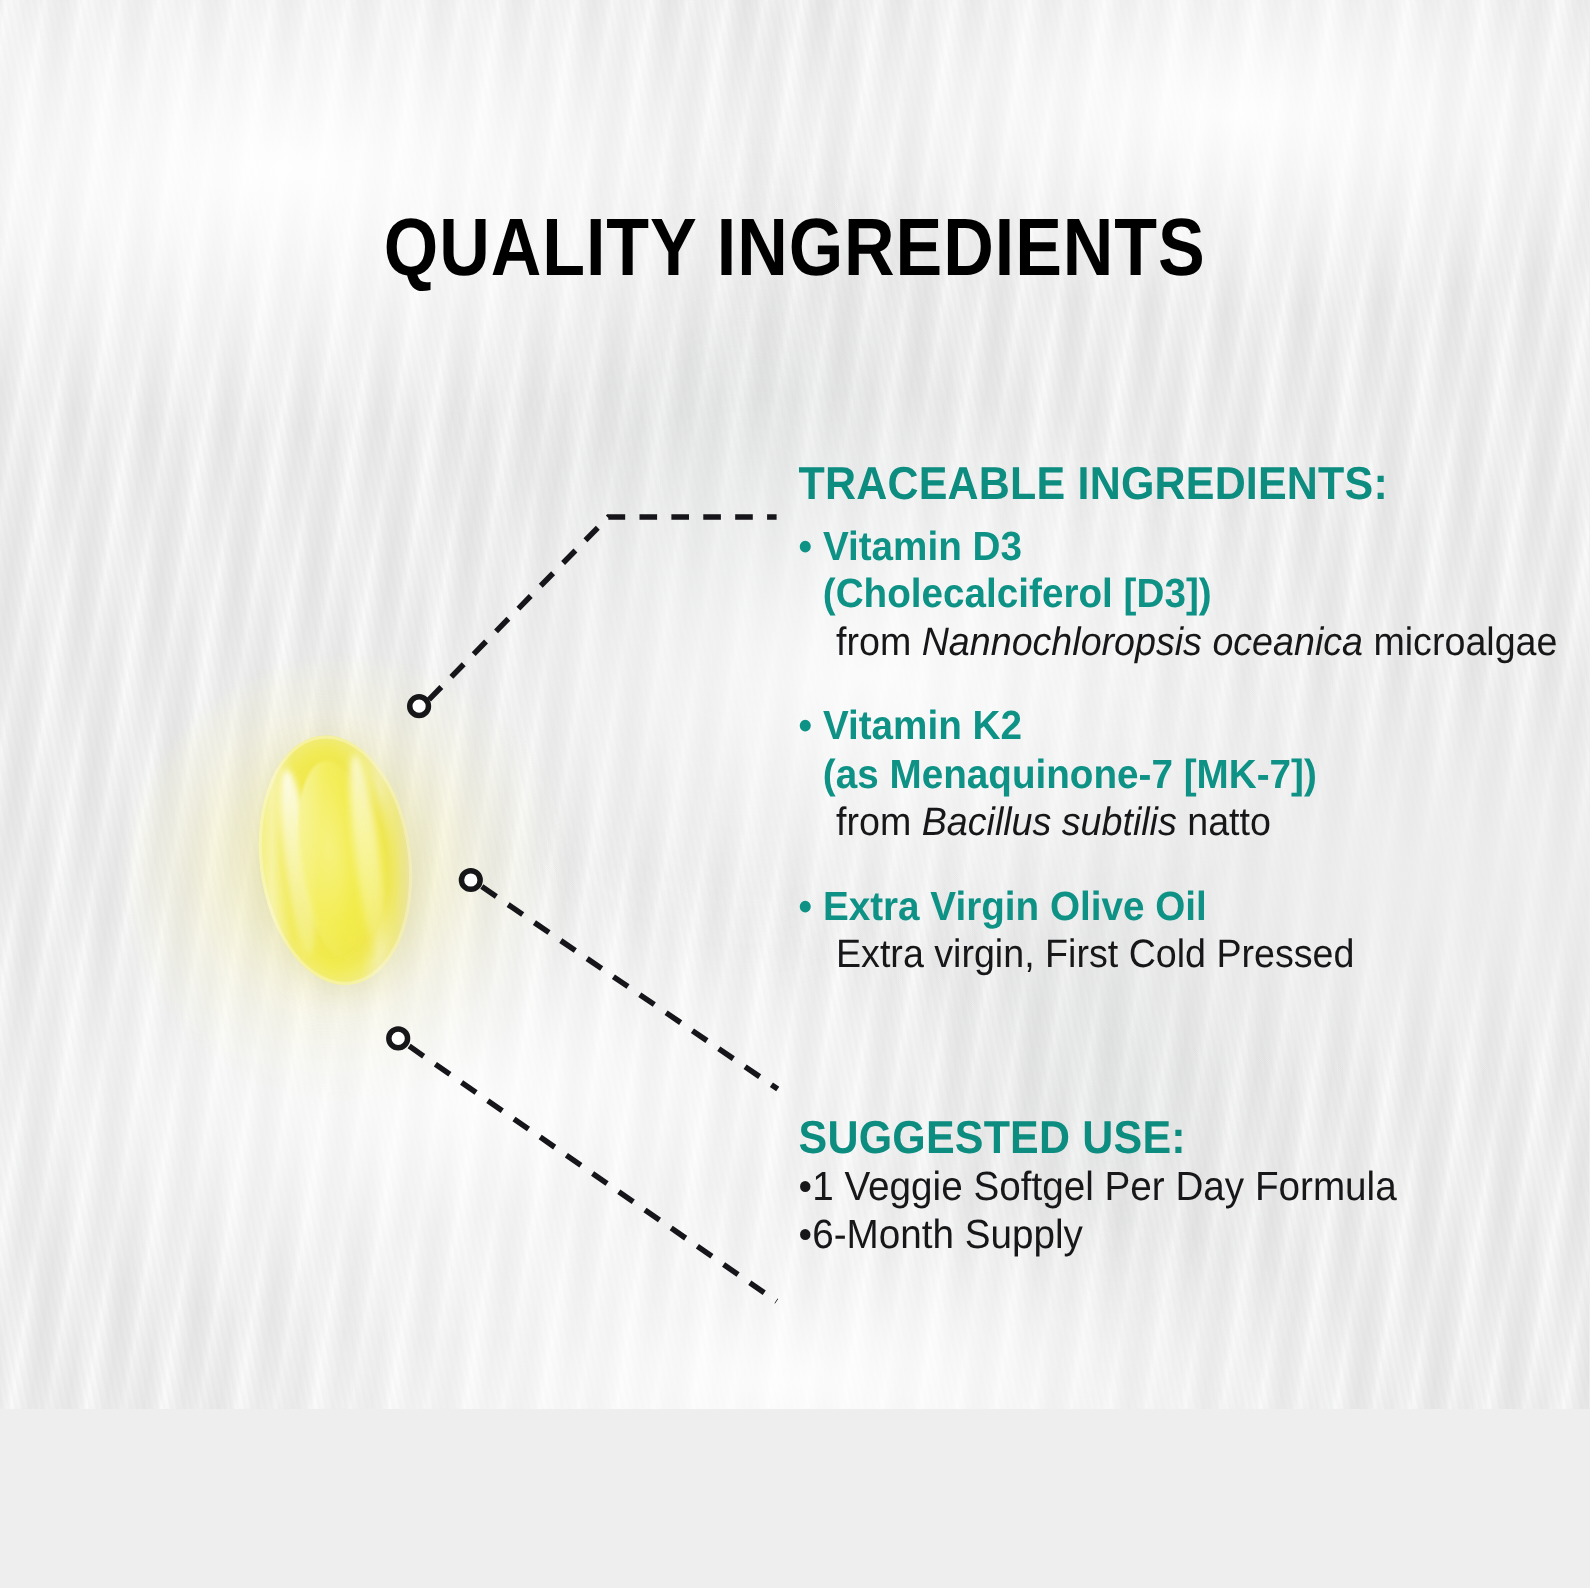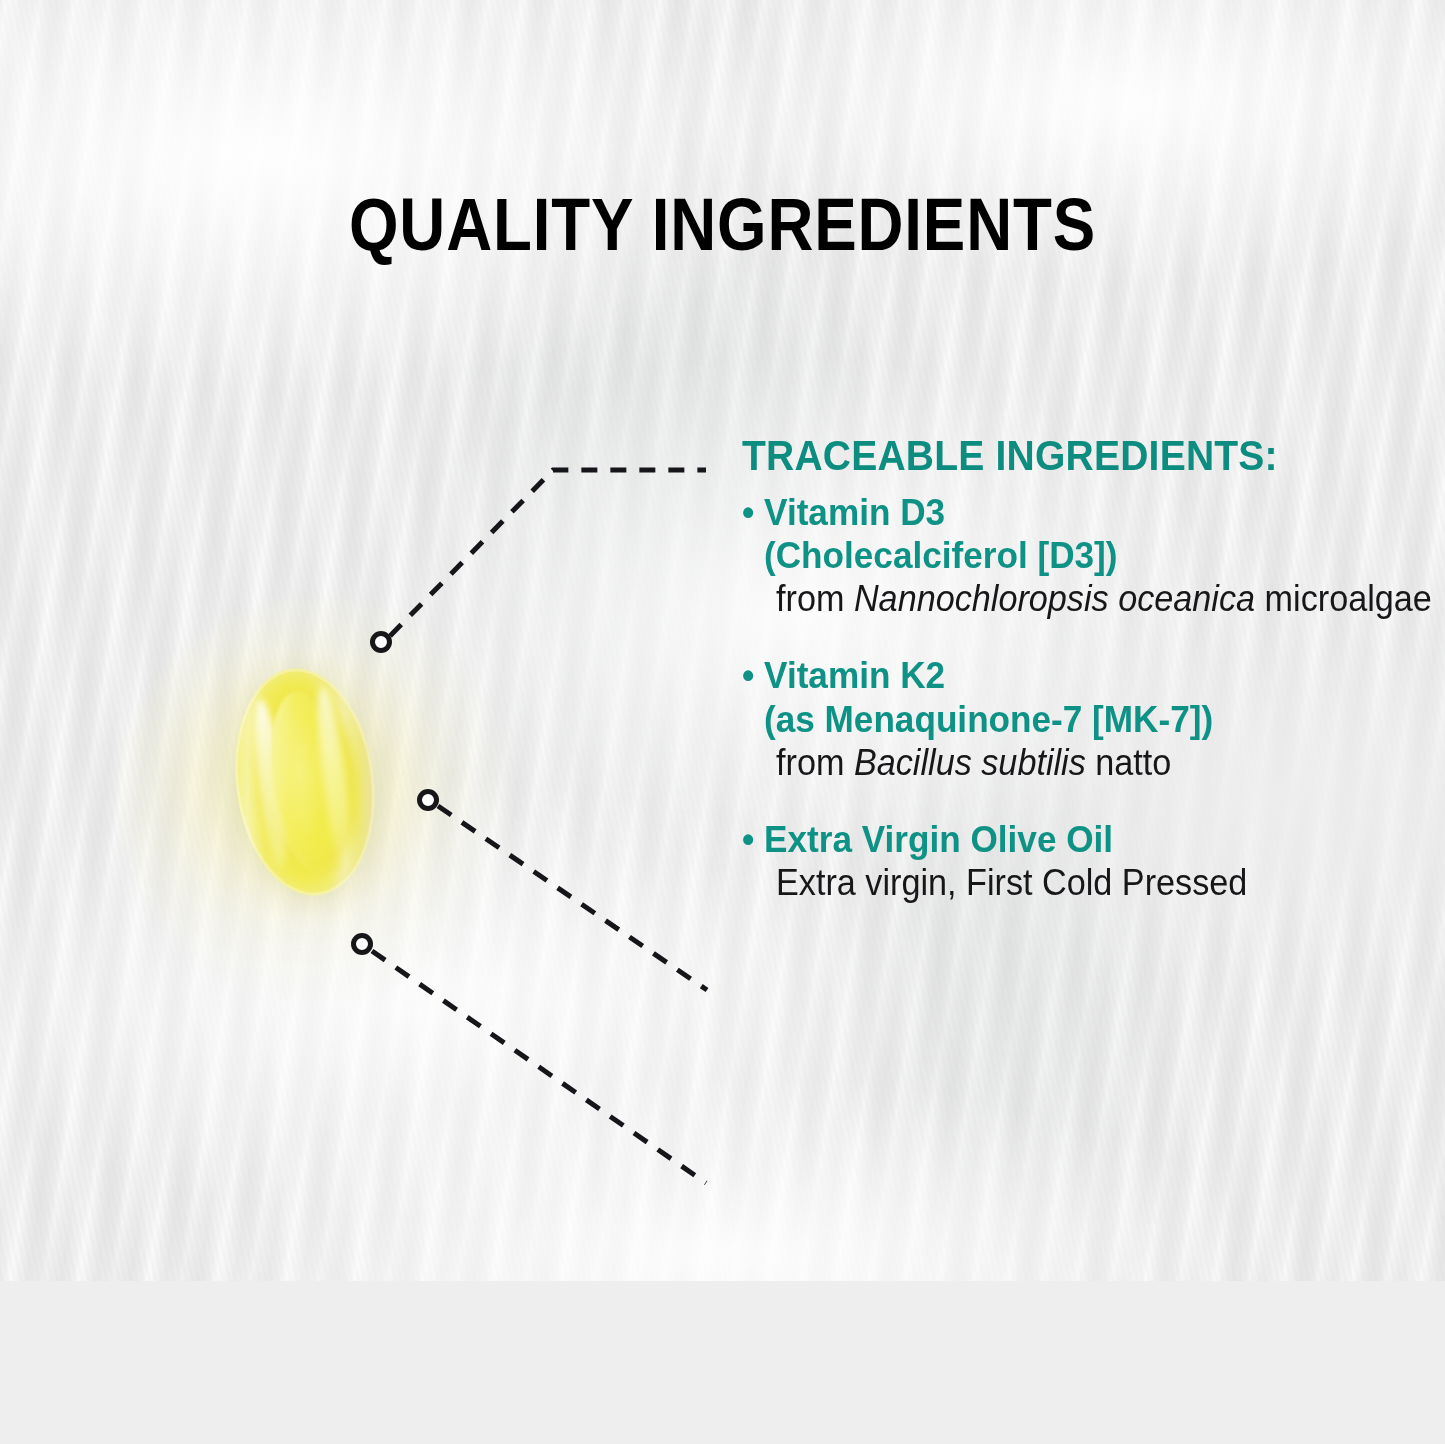--- a/index.html
+++ b/index.html
@@ -150,21 +150,21 @@
 
   
   .leaders{position:absolute;left:0;top:0;width:1445px;height:1444px;}
 
   
   .col{
     position:absolute;
     left:726px;top:418px;
     width:700px;
   }
-  .sec{margin:16px;padding:0;}
+  .sec{margin:0;padding:0;}
   .head{
     color:#0d8c80;
     font-weight:700;
     font-size:42px;
     line-height:1.06;
     letter-spacing:.2px;
     transform:scaleX(.93);
     transform-origin:left center;
     white-space:nowrap;
   }
@@ -261,15 +261,20 @@
       <div class="row ind2 small">
         <span class="t-black">Extra virgin, First Cold Pressed</span>
       </div>
     </div>
 
     <div class="gap-xl"></div>
 
 
     <div class="gap-xl"></div>
 
+    <div class="sec">
+      <div class="head">SUGGESTED USE:</div>
+      <div class="qrow">•1 Veggie Softgel Per Day Formula</div>
+      <div class="qrow">•6-Month Supply</div>
+    </div>
 
   </div>
 </div>
 
 </body></html>

